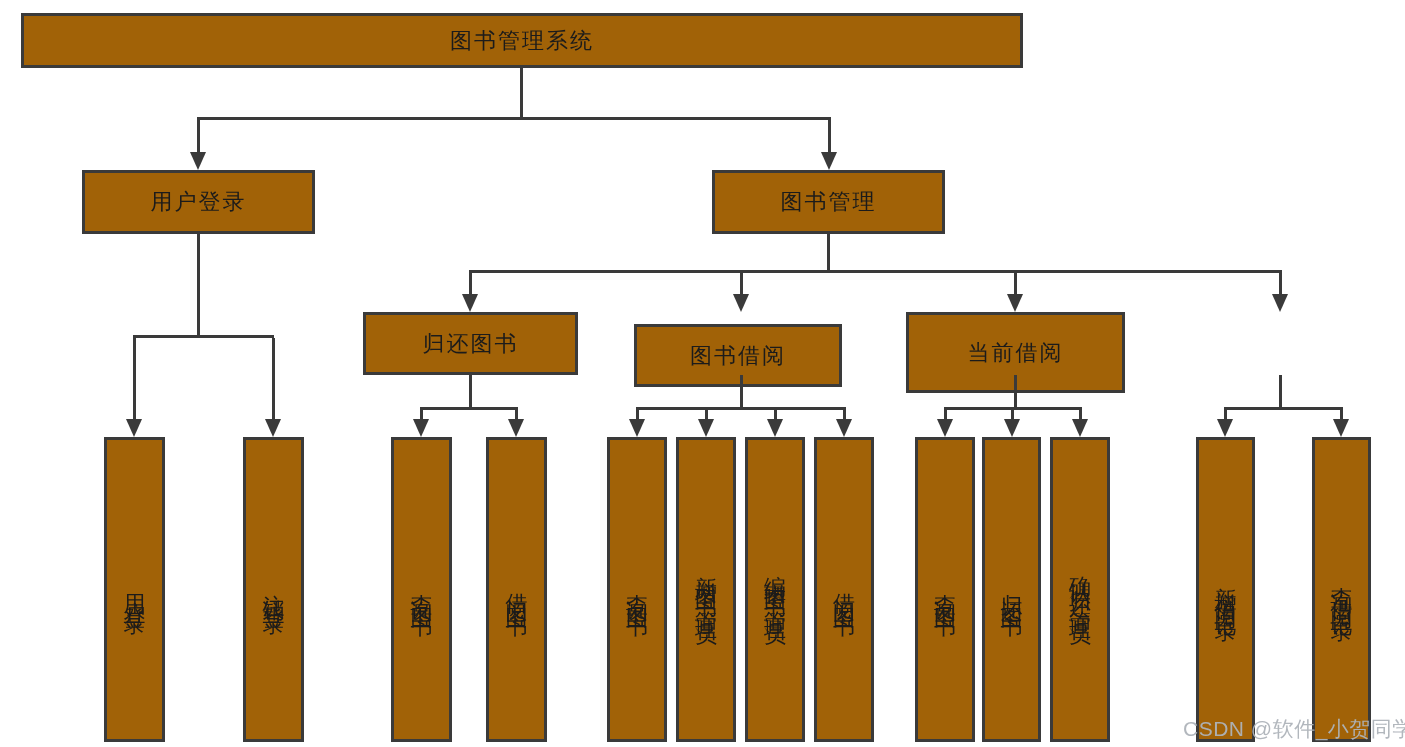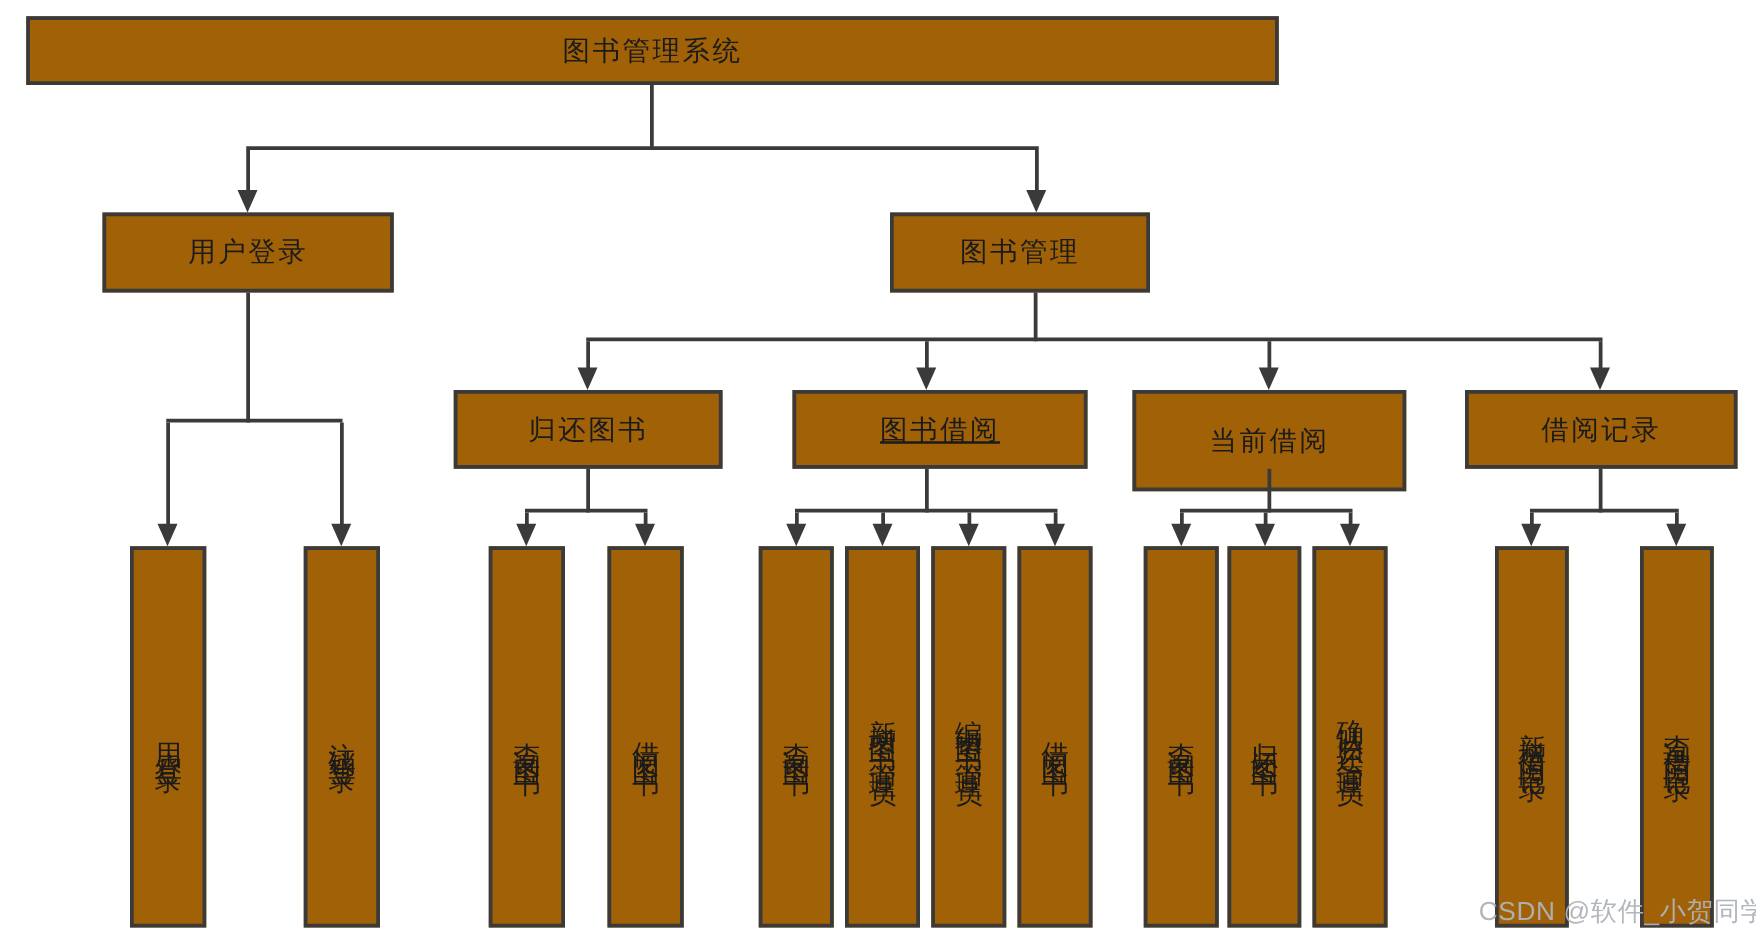--- a/index.html
+++ b/index.html
@@ -36,44 +36,43 @@
   <div class="box hbox" style="left:21px;top:13px;width:1002px;height:55px;">图书管理系统</div>
 
   <div class="vline" style="left:520px;top:68px;height:52px;"></div>
   <div class="hline" style="left:197px;top:117px;width:634px;"></div>
   <div class="vline" style="left:197px;top:120px;height:33px;"></div>
   <div class="ahead" style="left:190px;top:152px;"></div>
   <div class="vline" style="left:828px;top:120px;height:33px;"></div>
   <div class="ahead" style="left:821px;top:152px;"></div>
 
   <div class="box hbox" style="left:82px;top:170px;width:233px;height:64px;">用户登录</div>
-  <div class="box hbox" style="left:712px;top:170px;width:208px;height:64px;">图书管理</div>
+  <div class="box hbox" style="left:712px;top:170px;width:233px;height:64px;">图书管理</div>
 
   <div class="vline" style="left:197px;top:234px;height:104px;"></div>
   <div class="hline" style="left:133px;top:335px;width:141px;"></div>
   <div class="vline" style="left:133px;top:338px;height:82px;"></div>
   <div class="ahead" style="left:126px;top:419px;"></div>
   <div class="vline" style="left:272px;top:338px;height:82px;"></div>
   <div class="ahead" style="left:265px;top:419px;"></div>
 
   <div class="vline" style="left:827px;top:234px;height:39px;"></div>
   <div class="hline" style="left:469px;top:270px;width:813px;"></div>
   <div class="vline" style="left:469px;top:273px;height:23px;"></div>
   <div class="ahead" style="left:462px;top:294px;"></div>
   <div class="vline" style="left:740px;top:273px;height:23px;"></div>
   <div class="ahead" style="left:733px;top:294px;"></div>
   <div class="vline" style="left:1014px;top:273px;height:23px;"></div>
   <div class="ahead" style="left:1007px;top:294px;"></div>
   <div class="vline" style="left:1279px;top:273px;height:23px;"></div>
   <div class="ahead" style="left:1272px;top:294px;"></div>
 
   <div class="box hbox" style="left:363px;top:312px;width:215px;height:63px;">归还图书</div>
-  <div class="box hbox" style="left:634px;top:312px;width:236px;height:63px;text-decoration:underline;">图书借阅</div>
+  <div class="box hbox" style="left:634px;top:324px;width:208px;height:63px;">图书借阅</div>
   <div class="box hbox" style="left:906px;top:312px;width:219px;height:81px;">当前借阅</div>
-  <div class="box hbox" style="left:1172px;top:312px;width:218px;height:63px;">借阅记录</div>
 
   <div class="vline" style="left:469px;top:375px;height:35px;"></div>
   <div class="hline" style="left:420px;top:407px;width:98px;"></div>
   <div class="vline" style="left:420px;top:410px;height:12px;"></div>
   <div class="ahead" style="left:413px;top:419px;"></div>
   <div class="vline" style="left:515px;top:410px;height:12px;"></div>
   <div class="ahead" style="left:508px;top:419px;"></div>
 
   <div class="vline" style="left:740px;top:375px;height:35px;"></div>
   <div class="hline" style="left:636px;top:407px;width:210px;"></div>

